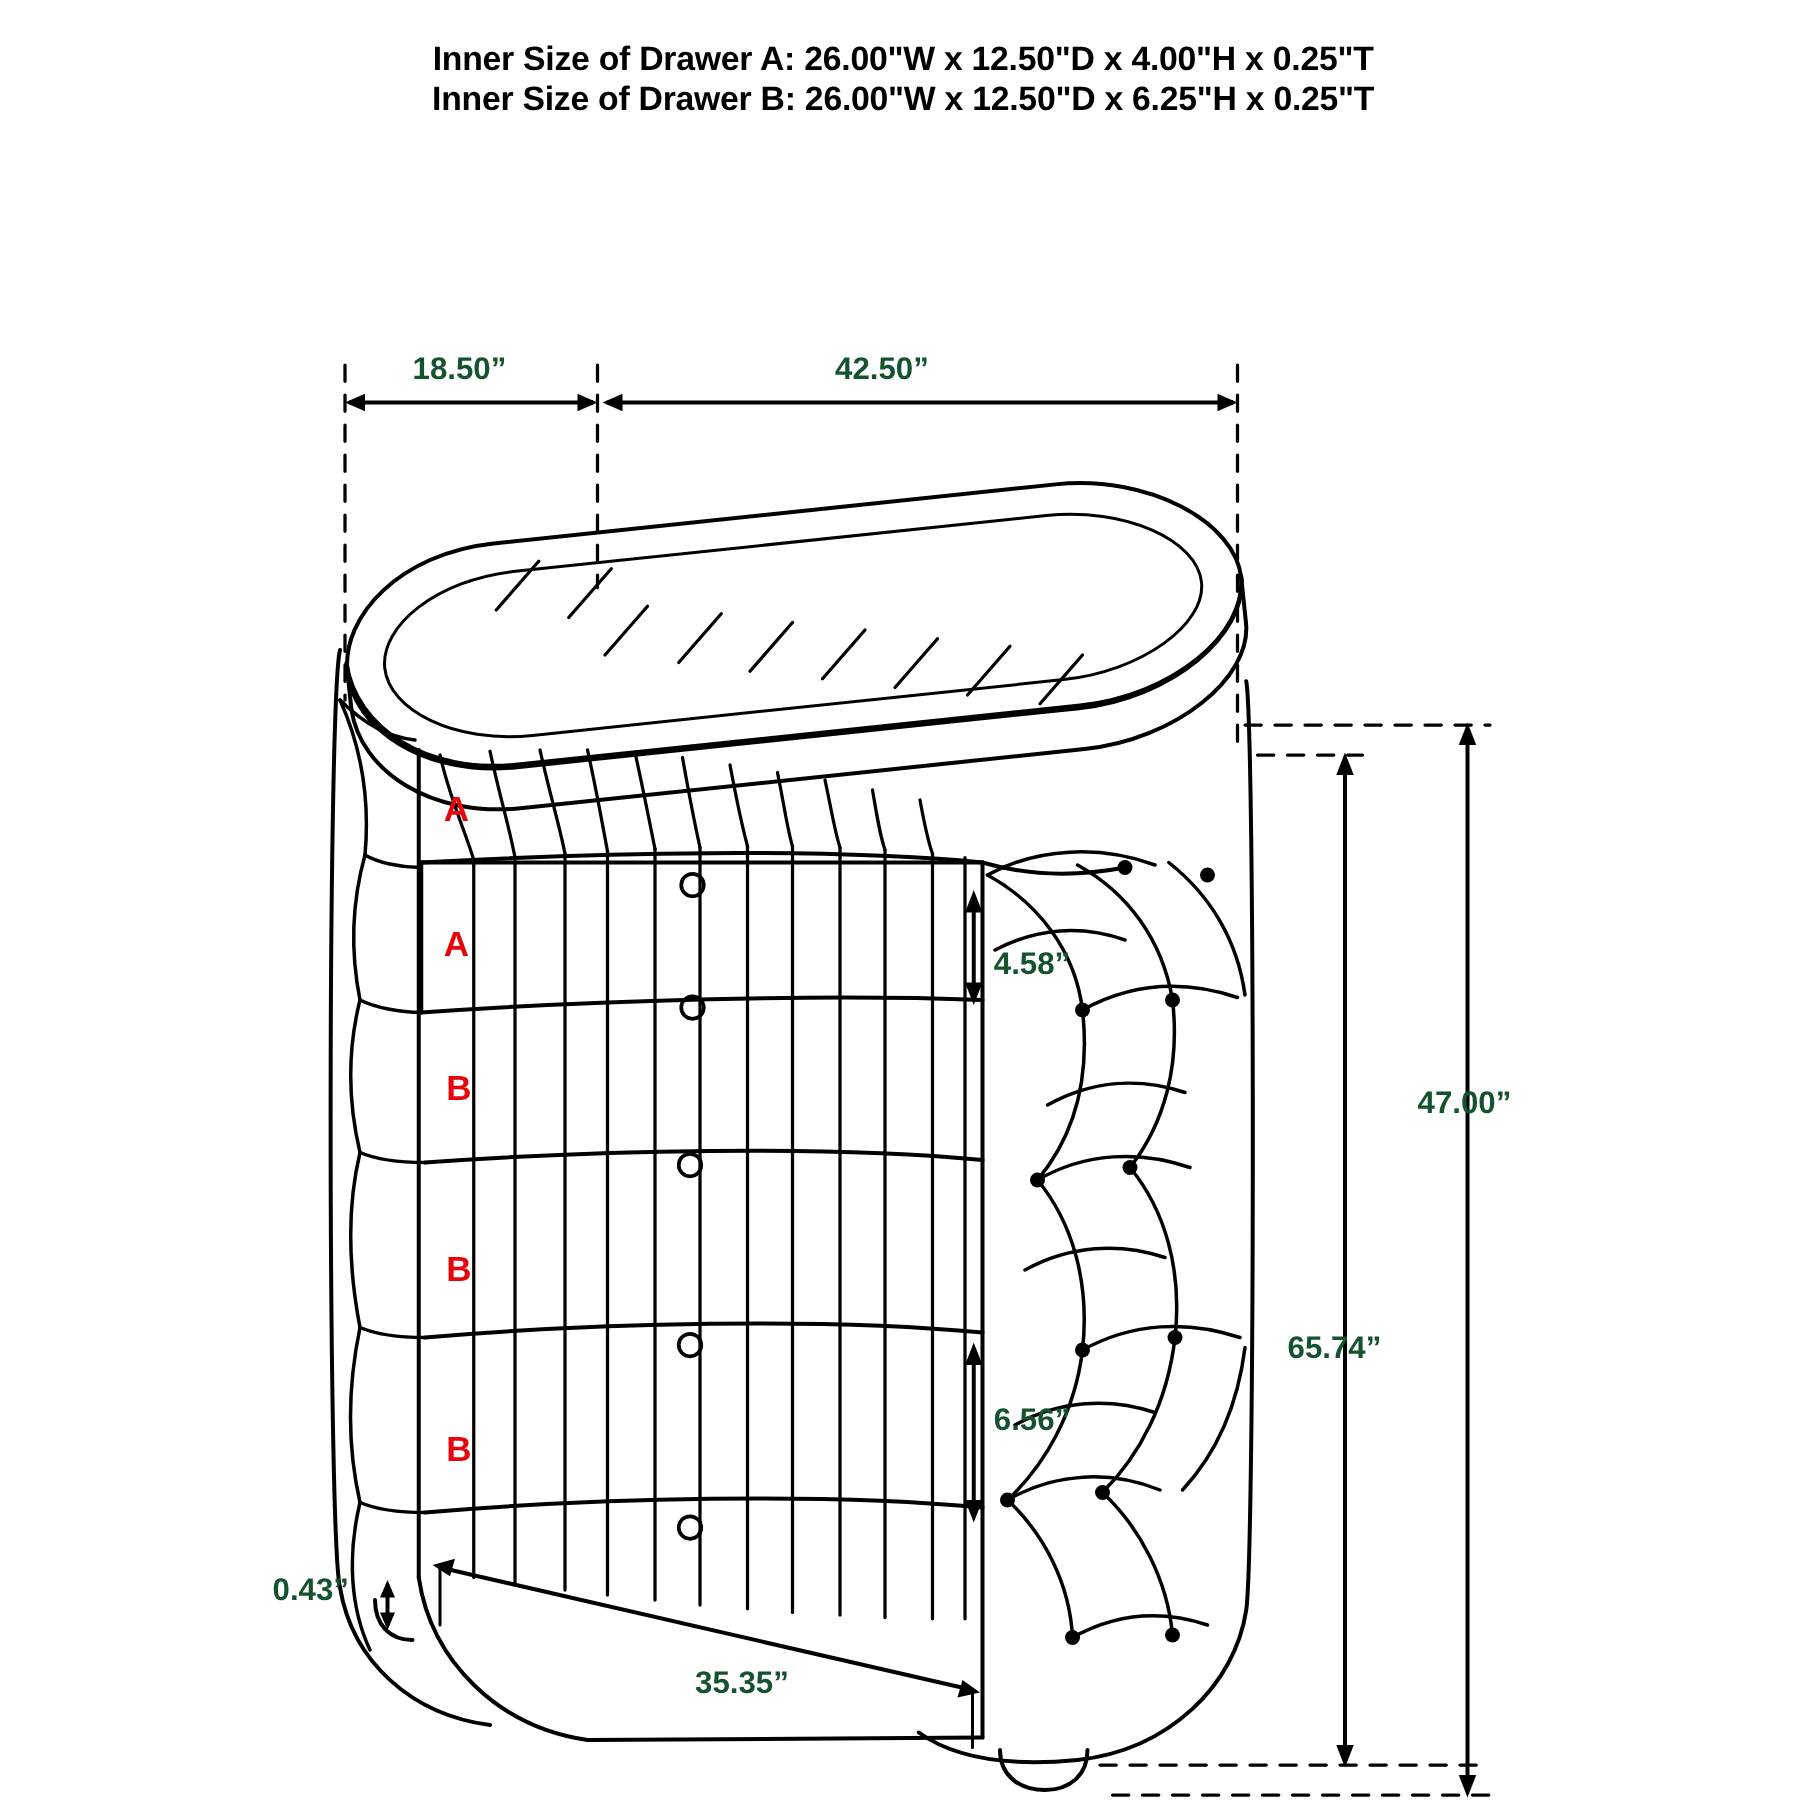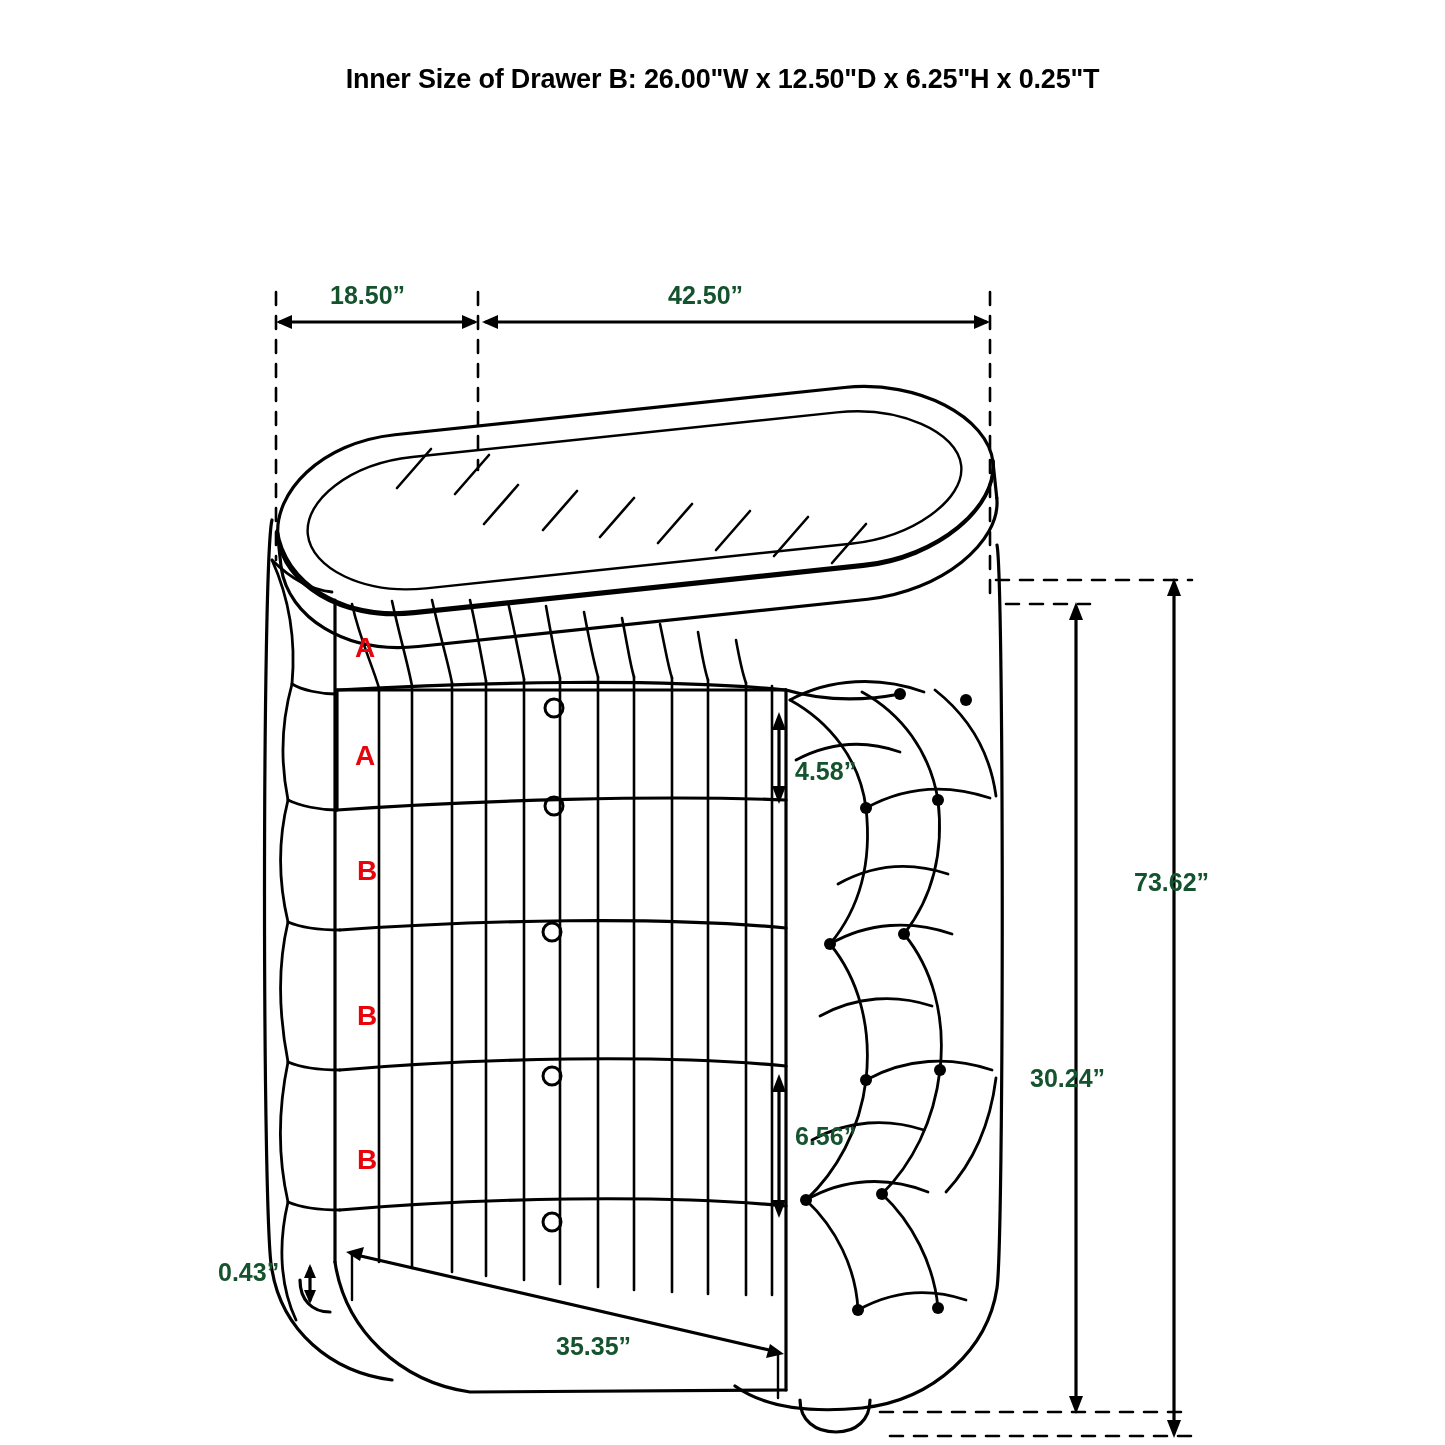--- a/index.html
+++ b/index.html
@@ -45,20 +45,21 @@
     position: absolute;
     left: 0;
     top: 0;
   }
 </style>
 </head>
 <body>
 
 <div id="page">
 
+  <div class="hdr" id="hdr1">Inner Size of Drawer A: 26.00"W x 12.50"D x 4.00"H x 0.25"T</div>
   <div class="hdr" id="hdr2">Inner Size of Drawer B: 26.00"W x 12.50"D x 6.25"H x 0.25"T</div>
 
   <svg class="art" width="1445" height="1445" viewBox="0 0 1445 1445">
     <g fill="none" stroke="#000000" stroke-width="3.2" stroke-linecap="round" stroke-linejoin="round">
 
       <g stroke-dasharray="13 11" stroke-width="2.6">
         <line x1="276" y1="292" x2="276" y2="560"></line>
         <line x1="478" y1="292" x2="478" y2="470"></line>
         <line x1="990" y1="292" x2="990" y2="600"></line>
       </g>
@@ -255,22 +256,22 @@
       <line x1="310" y1="1268" x2="310" y2="1300"></line>
       <polygon points="310,1264 304,1278 316,1278" fill="#000000" stroke="none"></polygon>
       <polygon points="310,1304 304,1290 316,1290" fill="#000000" stroke="none"></polygon>
     </g>
   </svg>
 
   <div class="dimlabel" style="left:330px; top:281px;">18.50”</div>
   <div class="dimlabel" style="left:668px; top:281px;">42.50”</div>
   <div class="dimlabel" style="left:795px; top:757px;">4.58”</div>
   <div class="dimlabel" style="left:795px; top:1122px;">6.56”</div>
-  <div class="dimlabel" style="left:1134px; top:868px;">73.62”</div>
-  <div class="dimlabel" style="left:1030px; top:1064px;">30.24”</div>
+  <div class="dimlabel" style="left:1134px; top:868px;">47.00”</div>
+  <div class="dimlabel" style="left:1030px; top:1064px;">65.74”</div>
   <div class="dimlabel" style="left:218px; top:1258px;">0.43”</div>
   <div class="dimlabel" style="left:556px; top:1332px;">35.35”</div>
 
   <div class="drawerlabel" style="left:355px; top:632px;">A</div>
   <div class="drawerlabel" style="left:355px; top:740px;">A</div>
   <div class="drawerlabel" style="left:357px; top:855px;">B</div>
   <div class="drawerlabel" style="left:357px; top:1000px;">B</div>
   <div class="drawerlabel" style="left:357px; top:1144px;">B</div>
 
 </div>

